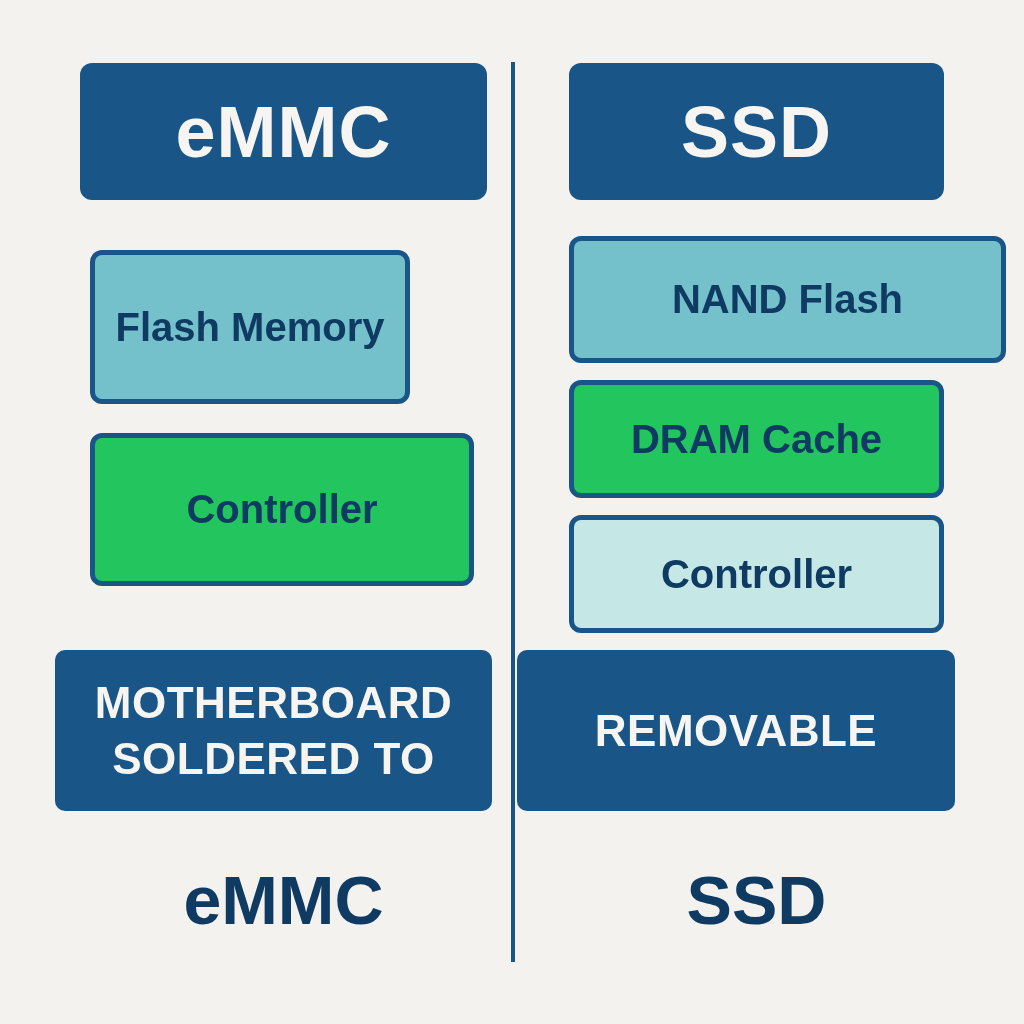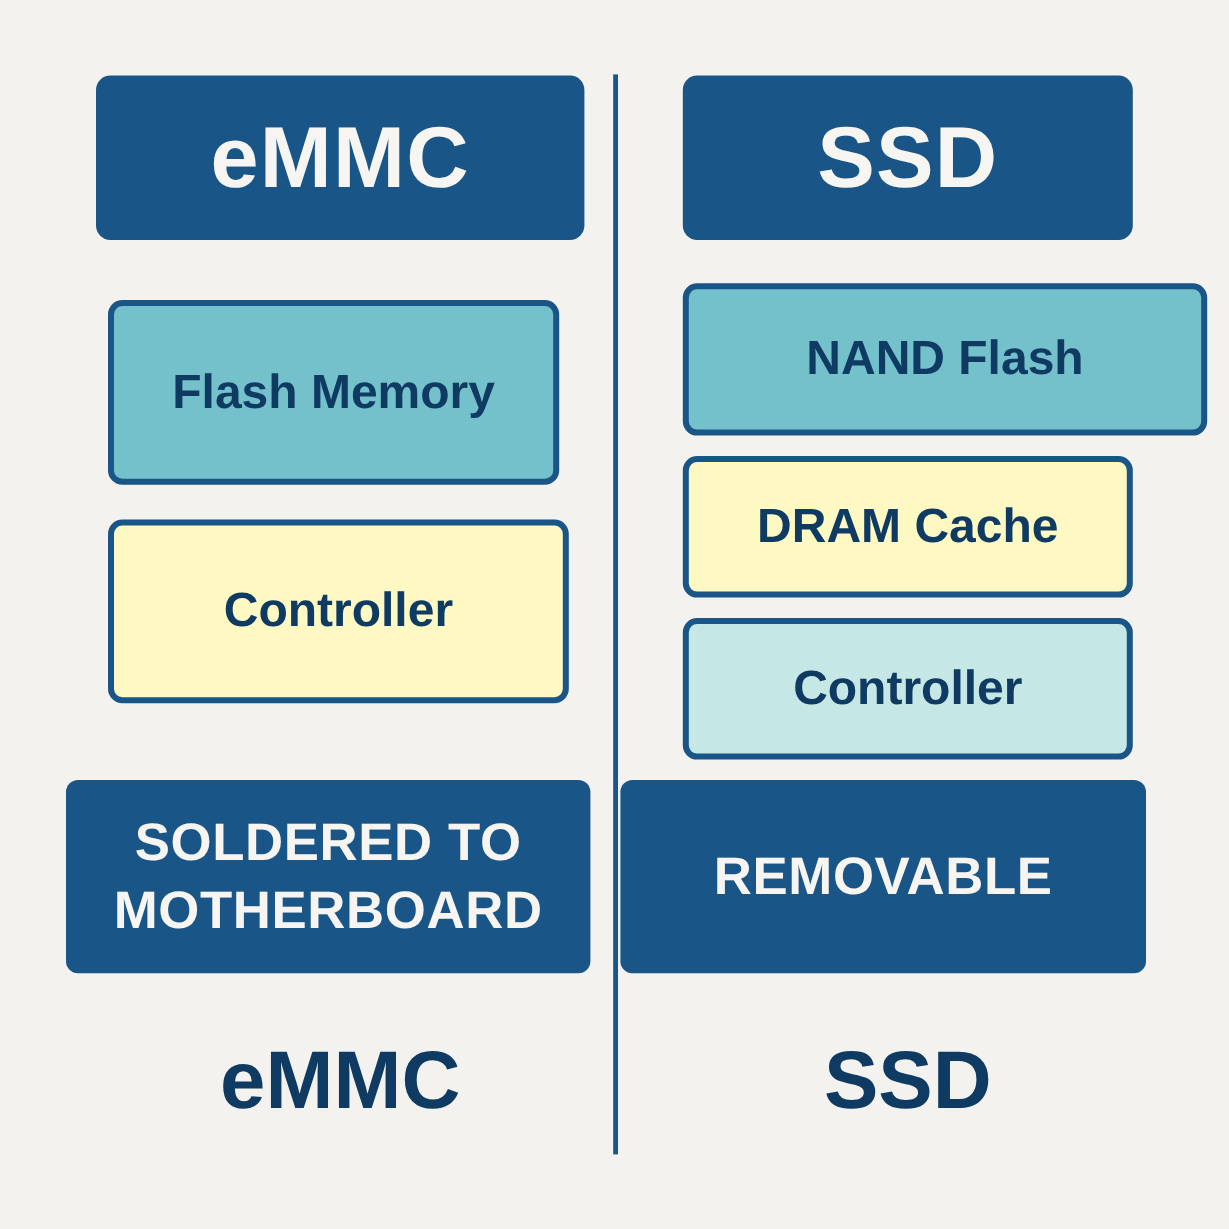--- a/index.html
+++ b/index.html
@@ -13,21 +13,21 @@
     background:#1a5587; color:#f6f5f1; border-radius:12px;
     display:flex; align-items:center; justify-content:center;
     font-weight:700; font-size:72px; letter-spacing:1px;
   }
   .comp {
     border:5px solid #1a5587; border-radius:12px;
     display:flex; align-items:center; justify-content:center;
     color:#0f3b63; font-weight:700; font-size:40px;
   }
   .c-dark { background:#74c1cc; }
-  .c-mid { background:#fef9c3; }
+  .c-mid { background:#22c55e; }
   .c-light { background:#c5e7e5; }
   .mount {
     background:#1a5587; color:#f6f5f1; border-radius:10px;
     display:flex; align-items:center; justify-content:center; text-align:center;
     font-weight:700; font-size:44px; line-height:56px; letter-spacing:0.5px;
   }
   .footer {
     color:#0f3b63; font-weight:700; font-size:68px;
     display:flex; align-items:center; justify-content:center;
   }
@@ -35,32 +35,32 @@
 </style>
 </head>
 <body>
 
 <div class="abs divider" style="left:511px; top:62px; width:4px; height:900px;"></div>
 
 <div class="abs header" style="left:80px; top:63px; width:407px; height:137px;">
   <span>eMMC</span>
 </div>
 
-<div class="abs comp c-dark" style="left:90px; top:250px; width:376px; height:154px;">
+<div class="abs comp c-dark" style="left:90px; top:250px; width:320px; height:154px;">
   <span>Flash Memory</span>
 </div>
 
 <div class="abs comp c-mid" style="left:90px; top:433px; width:384px; height:153px;">
   <span>Controller</span>
 </div>
 
 <div class="abs mount" style="left:55px; top:650px; width:437px; height:161px;">
   <div>
+    <div>MOTHERBOARD</div>
     <div>SOLDERED TO</div>
-    <div>MOTHERBOARD</div>
   </div>
 </div>
 
 <div class="abs footer" style="left:80px; top:850px; width:407px; height:100px;">
   <span>eMMC</span>
 </div>
 
 <div class="abs header" style="left:569px; top:63px; width:375px; height:137px;">
   <span>SSD</span>
 </div>

